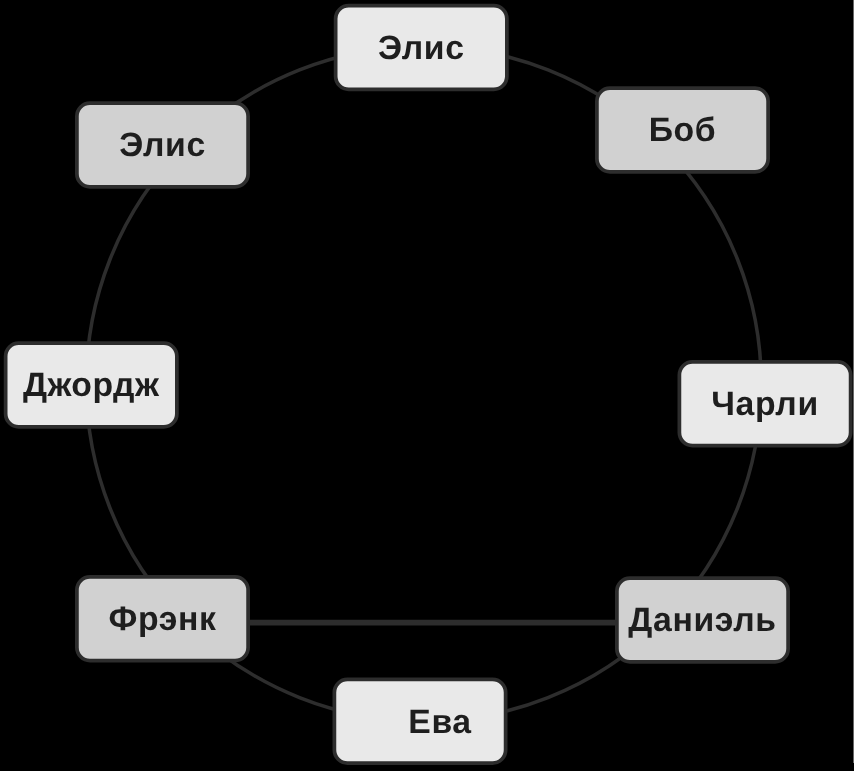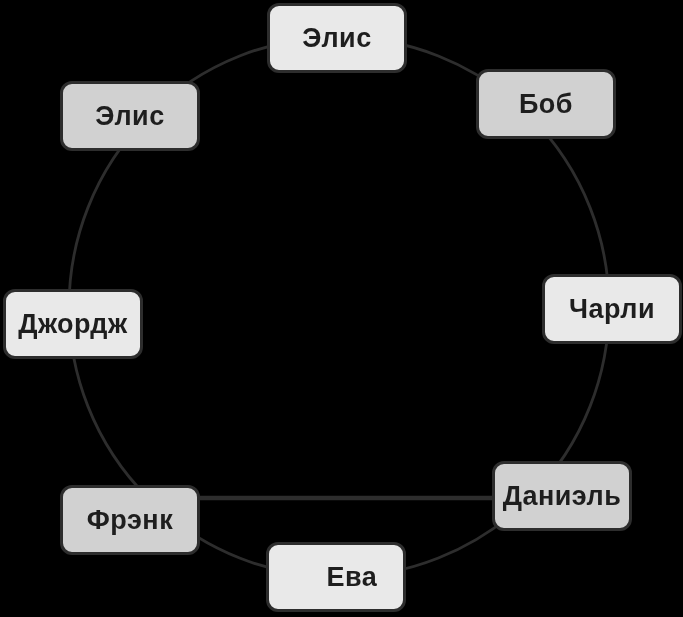--- a/index.html
+++ b/index.html
@@ -36,25 +36,25 @@
     font-weight: bold;
     font-size: 27px;
     color: #1e1e1e;
     letter-spacing: 0.5px;
   }
   .node.light { background: #e9e9e9; }
   .node.dark  { background: #d1d1d1; }
 
   .node-alice   { left: 267px; top: 3px;   }
   .node-bob     { left: 476px; top: 69px;  }
-  .node-charlie { left: 542px; top: 274px; }
+  .node-charlie { left: 542px; top: 288px; }
   .node-daniel  { left: 476px; top: 461px; margin-left: 16px; }
   .node-eva     { left: 266px; top: 542px; padding-left: 32px; }
-  .node-frank   { left: 60px;  top: 460px; margin-top: 25px; }
-  .node-george  { left: 3px;   top: 273px; margin-top: 16px; }
+  .node-frank   { left: 60px;  top: 460px; }
+  .node-george  { left: 3px;   top: 273px; }
   .node-harry   { left: 60px;  top: 81px;  }
 </style>
 </head>
 <body>
 
 <div class="canvas">
 
   <svg class="wires" viewBox="0 0 683 617" xmlns="http://www.w3.org/2000/svg">
     <circle cx="339" cy="307" r="270" fill="none" stroke="#2d2d2d" stroke-width="2.8"></circle>
     <line x1="130" y1="498" x2="546" y2="498" stroke="#2d2d2d" stroke-width="4.6"></line>

